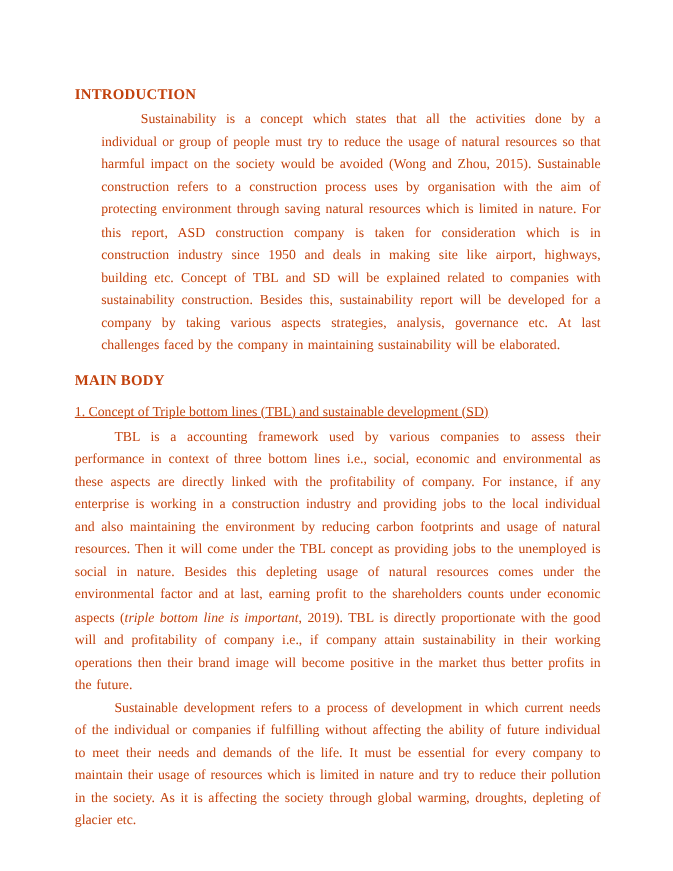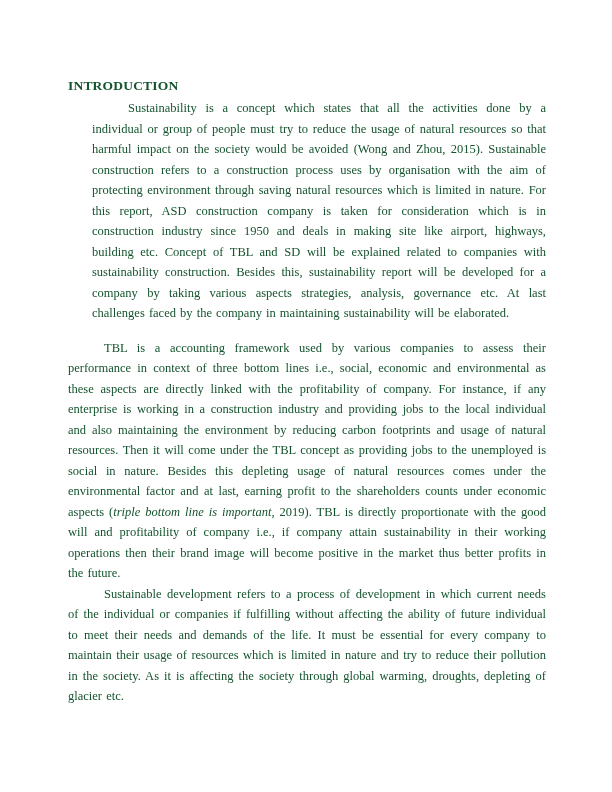--- a/index.html
+++ b/index.html
@@ -6,21 +6,21 @@
     margin: 0;
     padding: 0;
     background: #ffffff;
   }
   .page {
     position: relative;
     width: 612px;
     height: 792px;
     background: #ffffff;
     font-family: "Liberation Serif", serif;
-    color: #14532d;
+    color: #c2410c;
     overflow: hidden;
   }
   .content {
     position: absolute;
     left: 68px;
     top: 78px;
     width: 478px;
   }
   .heading {
     font-size: 13.5px;
@@ -59,20 +59,22 @@
 </head>
 <body>
 
 <div class="page">
   <div class="content">
 
     <h1 class="heading">INTRODUCTION</h1>
 
     <p class="body-para para-intro">Sustainability is a concept which states that all the activities done by a individual or group of people must try to reduce the usage of natural resources so that harmful impact on the society would be avoided (Wong and Zhou, 2015). Sustainable construction refers to a construction process uses by organisation with the aim of protecting environment through saving natural resources which is limited in nature. For this report, ASD construction company is taken for consideration which is in construction industry since 1950 and deals in making site like airport, highways, building etc. Concept of TBL and SD will be explained related to companies with sustainability construction. Besides this, sustainability report will be developed for a company by taking various aspects strategies, analysis, governance etc. At last challenges faced by the company in maintaining sustainability will be elaborated.</p>
 
+    <h1 class="heading heading-mainbody">MAIN BODY</h1>
 
+    <h2 class="subheading">1. Concept of Triple bottom lines (TBL) and sustainable development (SD)</h2>
 
     <p class="body-para"><span>TBL is a accounting framework used by various companies to assess their performance in context of three bottom lines i.e., social, economic and environmental as these aspects are directly linked with the profitability of company. For instance, if any enterprise is working in a construction industry and providing jobs to the local individual and also maintaining the environment by reducing carbon footprints and usage of natural resources. Then it will come under the TBL concept as providing jobs to the unemployed is social in nature. Besides this depleting usage of natural resources comes under the environmental factor and at last, earning profit to the shareholders counts under economic aspects (</span><span class="italic">triple bottom line is important</span><span>, 2019). TBL is directly proportionate with the good will and profitability of company i.e., if company attain sustainability in their working operations then their brand image will become positive in the market thus better profits in the future.</span></p>
 
     <p class="body-para">Sustainable development refers to a process of development in which current needs of the individual or companies if fulfilling without affecting the ability of future individual to meet their needs and demands of the life. It must be essential for every company to maintain their usage of resources which is limited in nature and try to reduce their pollution in the society. As it is affecting the society through global warming, droughts, depleting of glacier etc.</p>
 
   </div>
 </div>
 
 </body></html>

